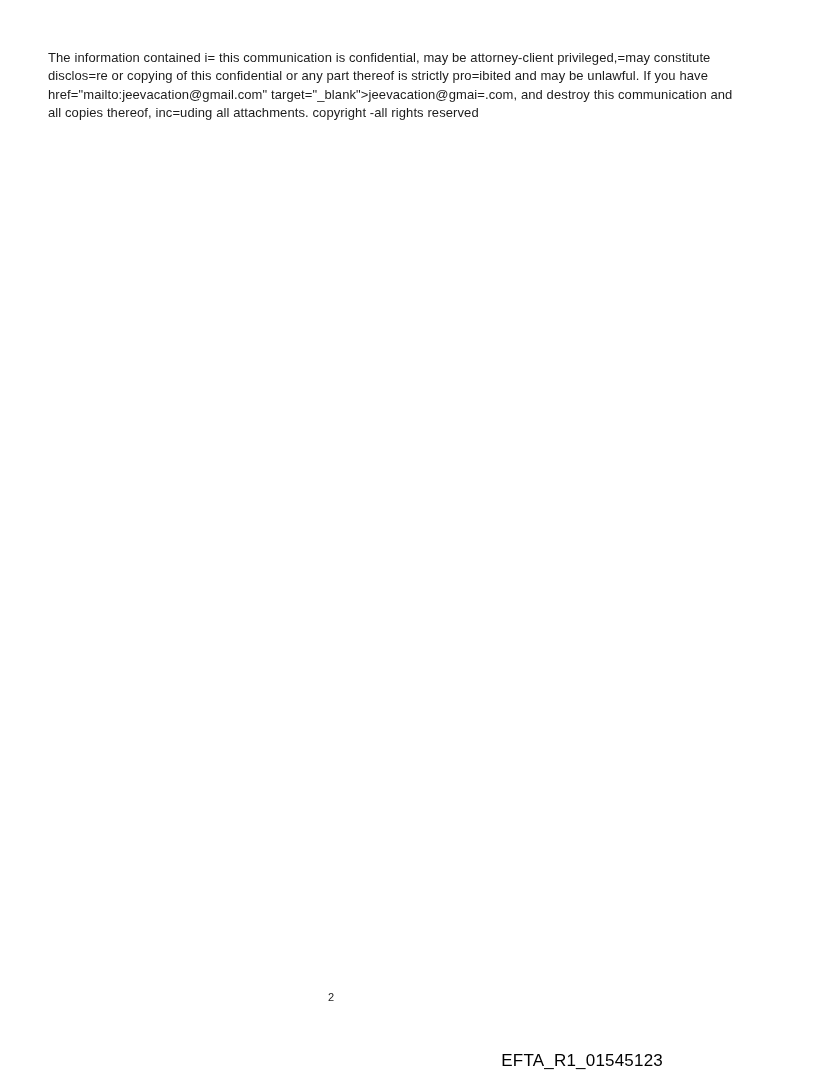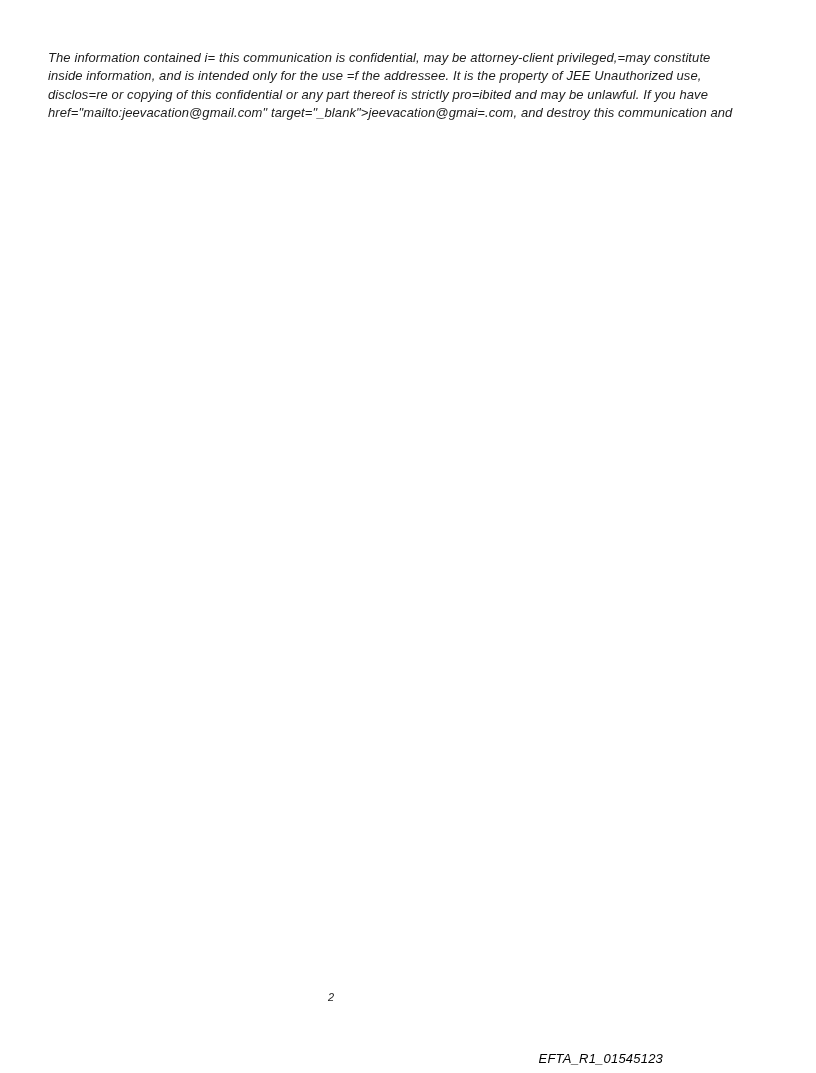--- a/index.html
+++ b/index.html
@@ -10,21 +10,20 @@
     background: #ffffff;
     font-family: "Liberation Sans", sans-serif;
     overflow: hidden;
   }
 
   .page {
     position: relative;
     width: 668px;
     height: 1073px;
     background: #ffffff;
-    font-style: italic;
   }
 
   .disclaimer {
     position: absolute;
     left: 48px;
     top: 49px;
     width: 722px;
     color: #1c1c1c;
     font-size: 13px;
     line-height: 18.3px;
@@ -44,33 +43,33 @@
     text-align: center;
     color: #1c1c1c;
     font-size: 11px;
   }
 
   .bates-number {
     position: absolute;
     right: 5px;
     top: 1051px;
     color: #000000;
-    font-size: 13px;
+    font-size: 17px;
     letter-spacing: 0.2px;
   }
 </style>
 </head>
 <body>
 
 <div class="page">
 
   <div class="disclaimer">
     <div class="line">The information contained i= this communication is confidential, may be attorney-client privileged,=may constitute</div>
-    <div class="line">inside information, and is intended only for the use =f the addressee. It is the property of JEE Unauthorized use,</div>
     <div class="line">disclos=re or copying of this confidential or any part thereof is strictly pro=ibited and may be unlawful. If you have</div>
     <div class="line">href="mailto:jeevacation@gmail.com" target="_blank"&gt;jeevacation@gmai=.com, and destroy this communication and</div>
+    <div class="line">all copies thereof, inc=uding all attachments. copyright -all rights reserved</div>
   </div>
 
   <div class="page-number">2</div>
 
   <div class="bates-number">EFTA_R1_01545123</div>
 
 </div>
 
 </body></html>

